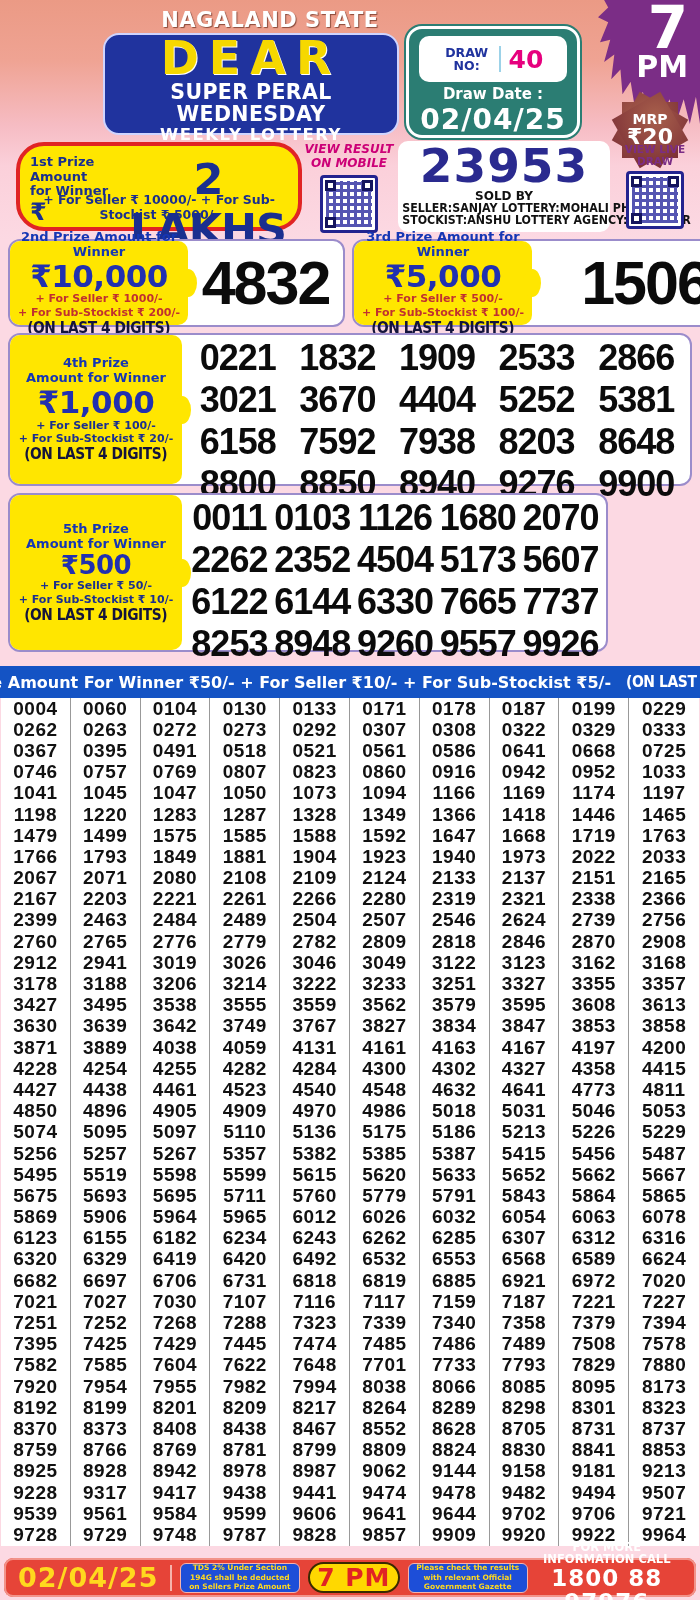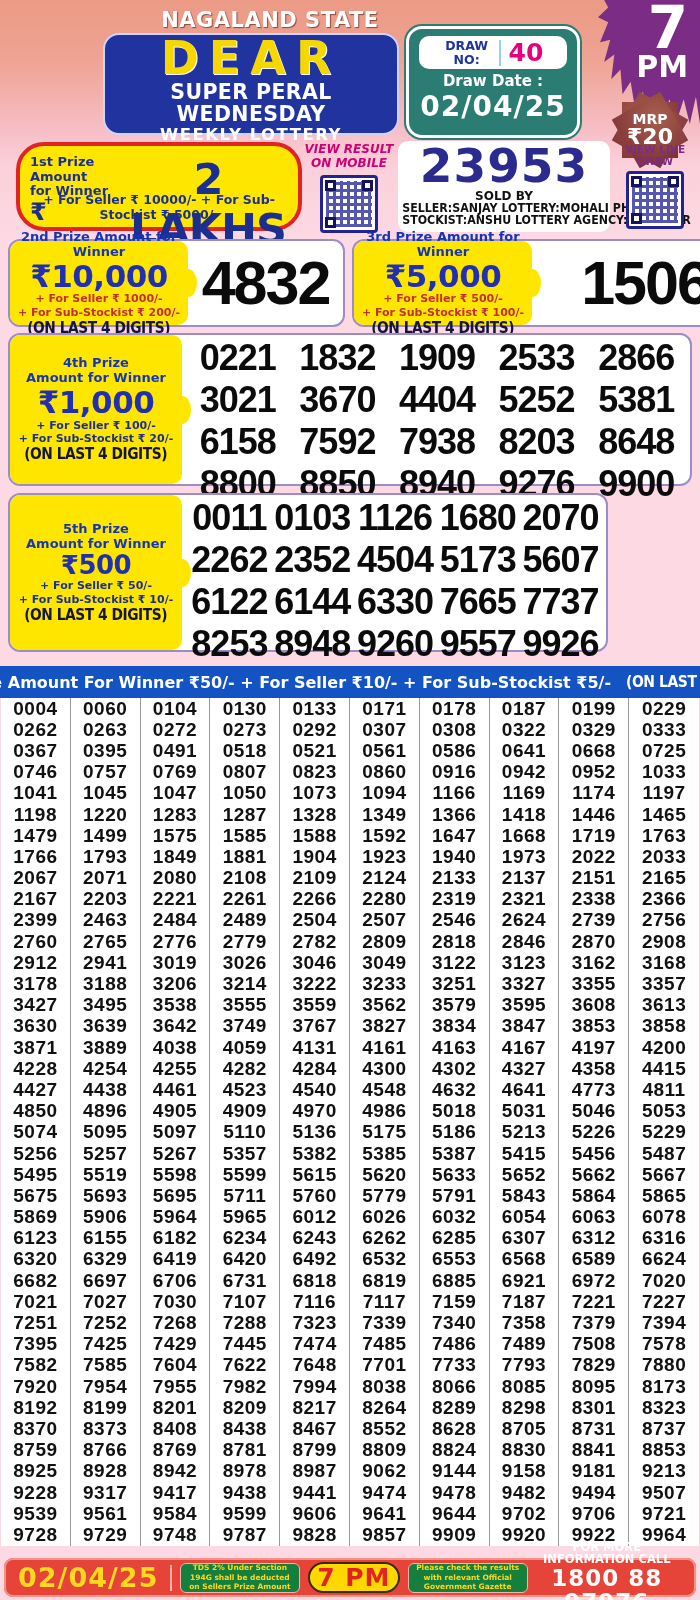--- a/index.html
+++ b/index.html
@@ -18,21 +18,21 @@
   .logo .ground{position:absolute;left:4px;bottom:8px;width:56px;height:10px;background:#2e8b3a;border-radius:50%;}
   .logo-top{position:absolute;top:3px;left:0;right:0;text-align:center;color:#fff;font-size:7px;font-weight:bold;}
   .logo-bottom{position:absolute;bottom:2px;left:0;right:0;text-align:center;color:#fff;font-size:5px;font-weight:bold;}
   .name-box{position:absolute;left:103px;top:33px;width:296px;height:102px;background:#20339e;
     border:2px solid #cfd4ff;border-radius:16px;text-align:center;padding-top:2px;}
   .name-dear{color:#f6d800;font-size:46px;font-weight:bold;letter-spacing:10px;line-height:.95;text-shadow:1px 1px 0 #fff;}
   .name-scheme{color:#fff;font-size:20.5px;font-weight:bold;letter-spacing:.4px;line-height:1.1;}
   .name-scheme2{color:#fff;font-size:16.5px;font-weight:bold;letter-spacing:1.5px;line-height:1.15;}
   .draw-badge{position:absolute;left:406px;top:26px;width:174px;height:112px;background:#2b7d73;
     border:3px solid #fff;border-radius:16px;box-shadow:0 0 0 2px #2b7d73;text-align:center;}
-  .draw-pill{margin:7px auto 3px;width:148px;height:33px;background:#fff;border-radius:10px;
+  .draw-pill{margin:7px auto 3px;width:148px;height:46px;background:#fff;border-radius:10px;
     display:flex;align-items:center;justify-content:center;gap:8px;}
   .draw-no-label{color:#20339e;font-size:12.5px;font-weight:bold;width:48px;line-height:1.05;text-align:center;}
   .draw-divider{width:2px;height:26px;background:#9cd2e8;}
   .draw-no{color:#e6007e;font-size:25px;font-weight:bold;}
   .draw-date-label{color:#fff;font-size:15px;font-weight:bold;margin-top:2px;}
   .draw-date{color:#fff;font-size:28px;font-weight:bold;letter-spacing:1px;}
   .time-burst{position:absolute;right:0;top:0;width:102px;height:124px;background:#7b2d86;
     clip-path:polygon(100% 0,100% 100%,96% 78%,90% 100%,84% 80%,77% 98%,70% 80%,63% 96%,56% 78%,49% 92%,44% 74%,36% 86%,32% 66%,24% 76%,22% 56%,13% 64%,16% 44%,6% 50%,12% 32%,2% 34%,10% 18%,0% 14%,10% 6%,6% 0);
     text-align:right;padding:4px 12px 0 0;color:#fff;}
   .time-hour{font-size:58px;font-weight:bold;line-height:.85;}
@@ -98,21 +98,21 @@
   .grid6{position:absolute;left:1px;right:1px;top:698px;height:848px;background:#fff;
     display:grid;grid-template-columns:repeat(10,1fr);grid-auto-rows:21.2px;}
   .grid6 .cell{display:flex;align-items:center;justify-content:center;border-right:1px solid #999;
     color:#111;font-size:19px;font-weight:bold;font-family:"Liberation Sans",sans-serif;letter-spacing:.5px;}
   .grid6 .cell:nth-child(10n){border-right:none;}
   
   .footer{position:absolute;left:4px;right:4px;top:1558px;height:39px;background:#e64438;border-radius:9px;
     box-shadow:inset 0 0 0 2px #f2938a;display:flex;align-items:center;}
   .f-date{color:#ffd91e;font-size:27px;font-weight:bold;margin-left:14px;letter-spacing:1px;}
   .f-div{width:2px;height:26px;background:#f6b3ac;margin:0 8px 0 12px;}
-  .f-small{width:152px;height:30px;background:#15803d;border:1px solid #f6b3ac;border-radius:6px;
+  .f-small{width:152px;height:30px;background:#1d4ed8;border:1px solid #f6b3ac;border-radius:6px;
     color:#ffd91e;font-size:7.5px;font-weight:bold;text-align:center;display:flex;align-items:center;justify-content:center;
     line-height:1.25;padding:0 4px;}
   .f-time{width:118px;height:31px;background:#ffd800;border:2px solid #3a2a00;border-radius:17px;margin:0 8px;
     display:flex;align-items:center;justify-content:center;color:#e02424;font-size:25px;font-weight:bold;letter-spacing:1px;}
   .f-info{margin-left:auto;margin-right:10px;text-align:center;color:#fff;font-weight:bold;}
   .f-info-label{font-size:11.5px;line-height:1.1;}
   .f-phone{font-size:23px;line-height:1.05;letter-spacing:1px;}
 </style>
 </head>
 <body>

